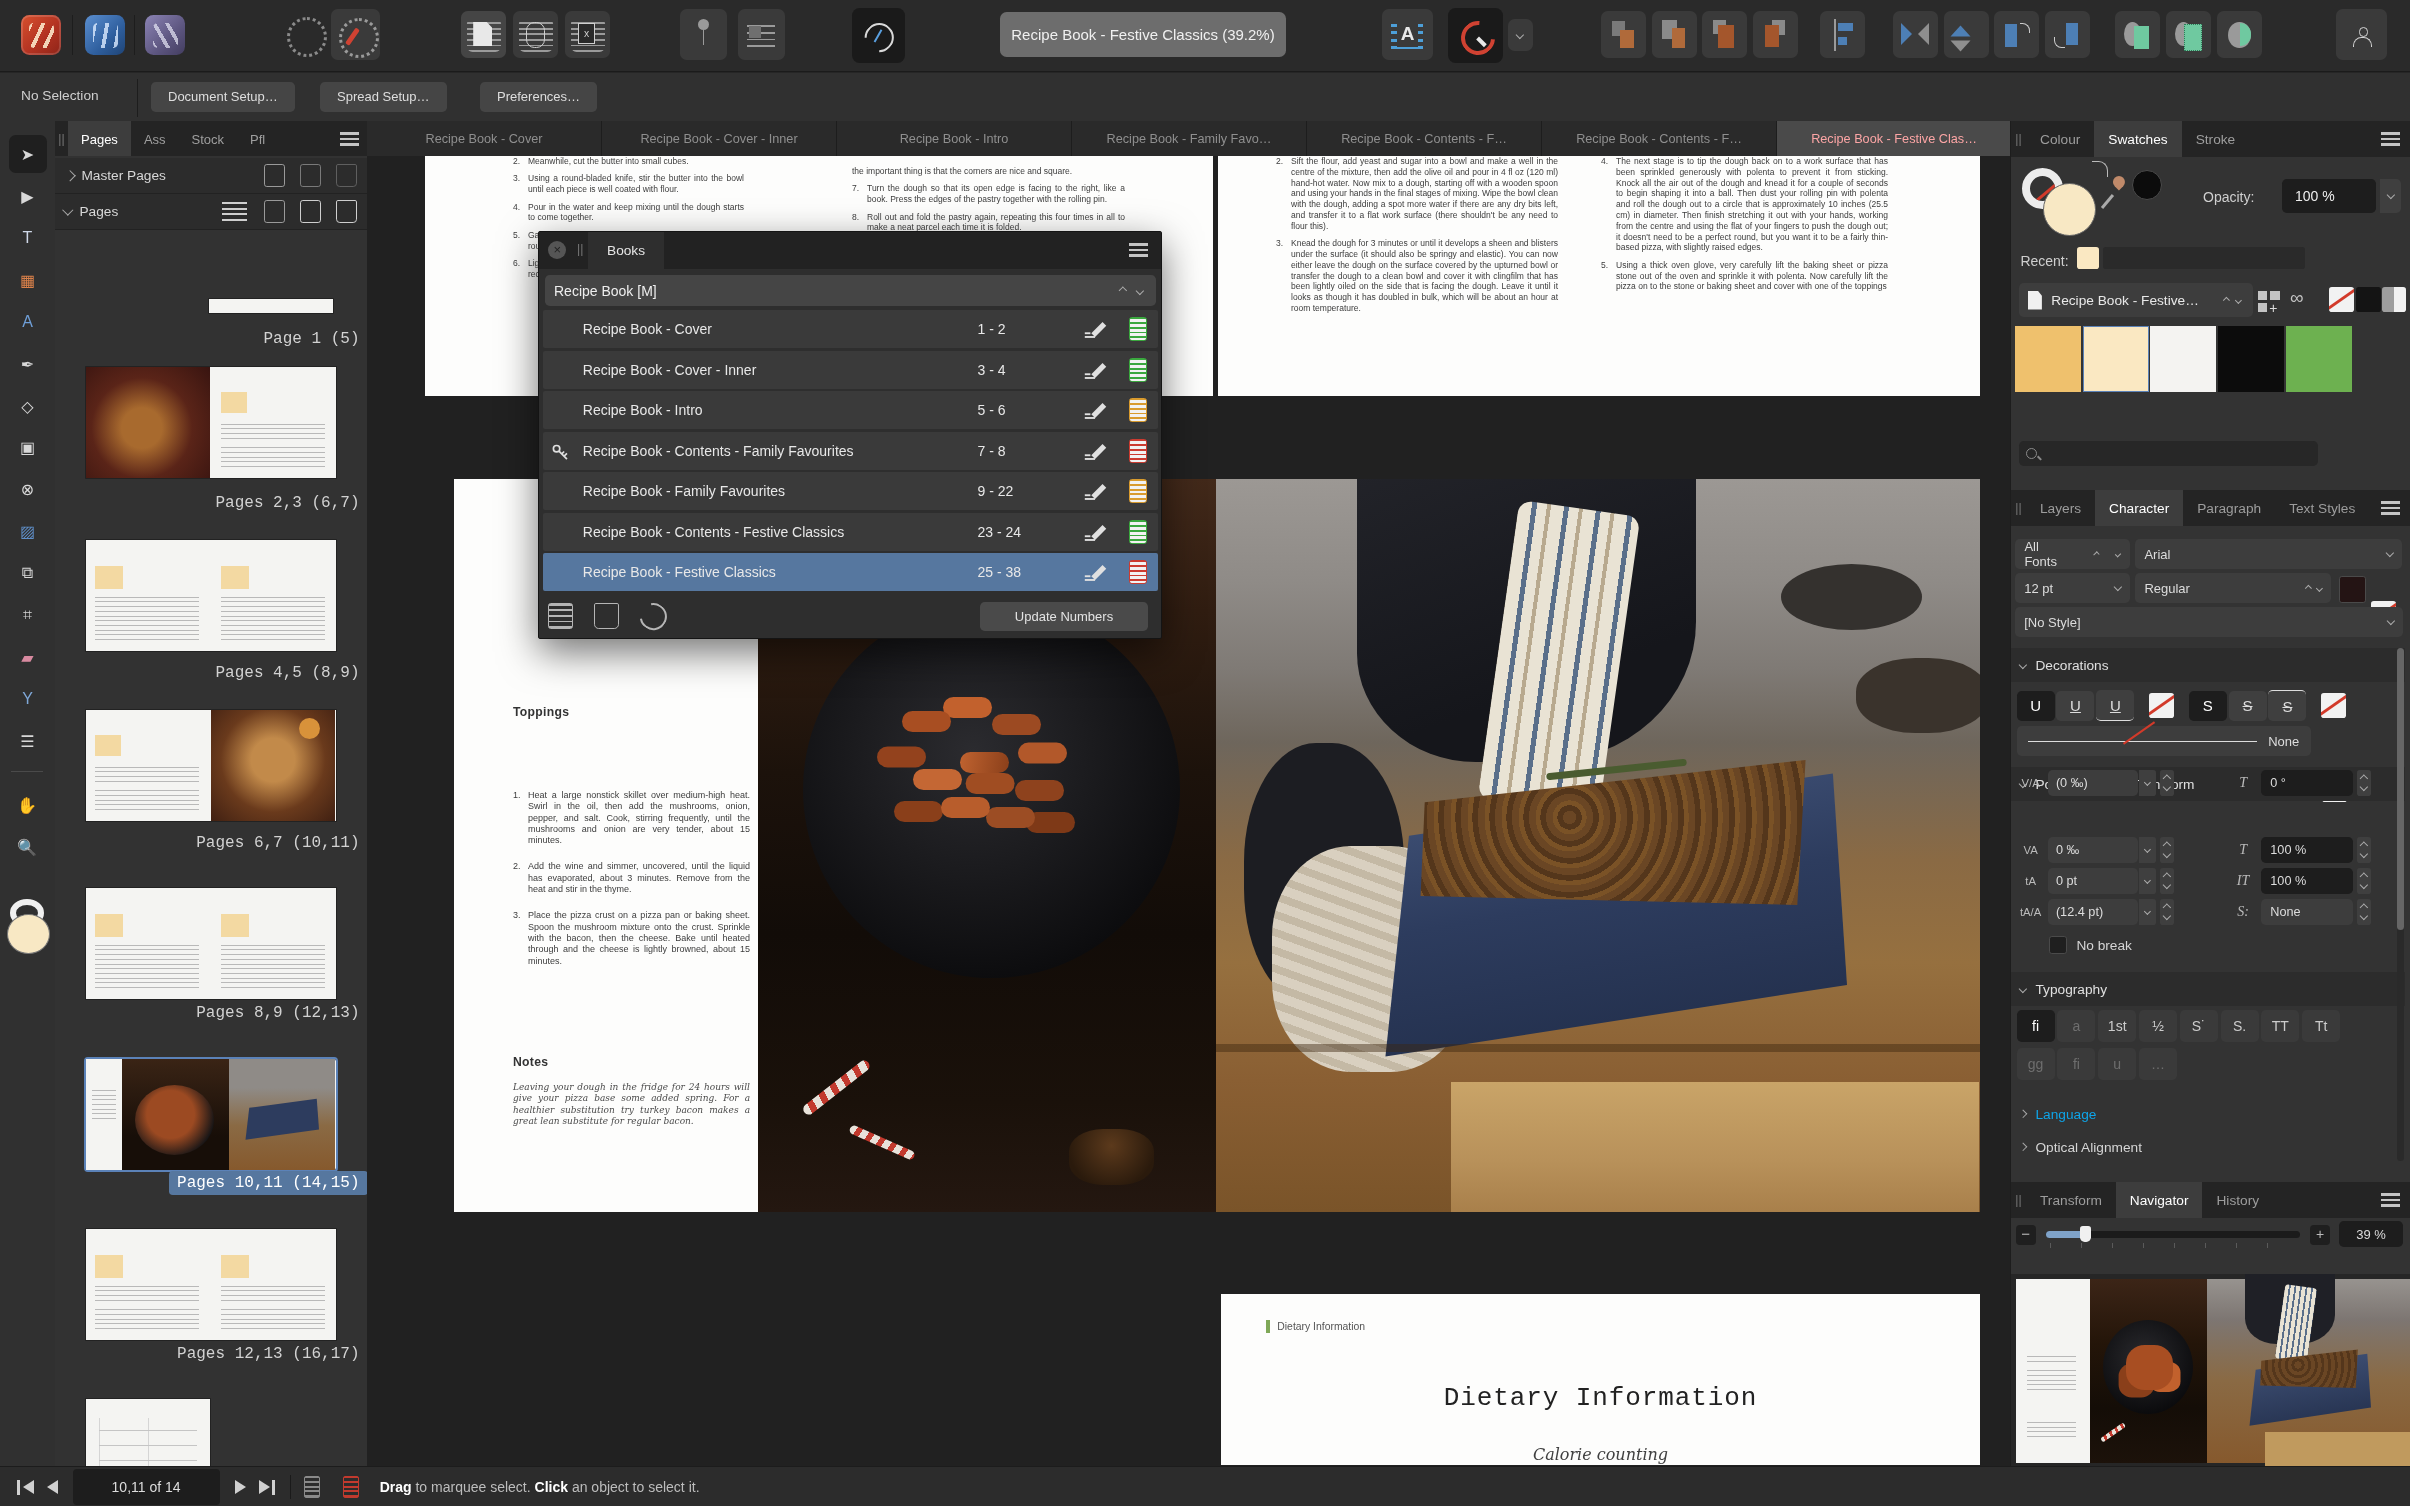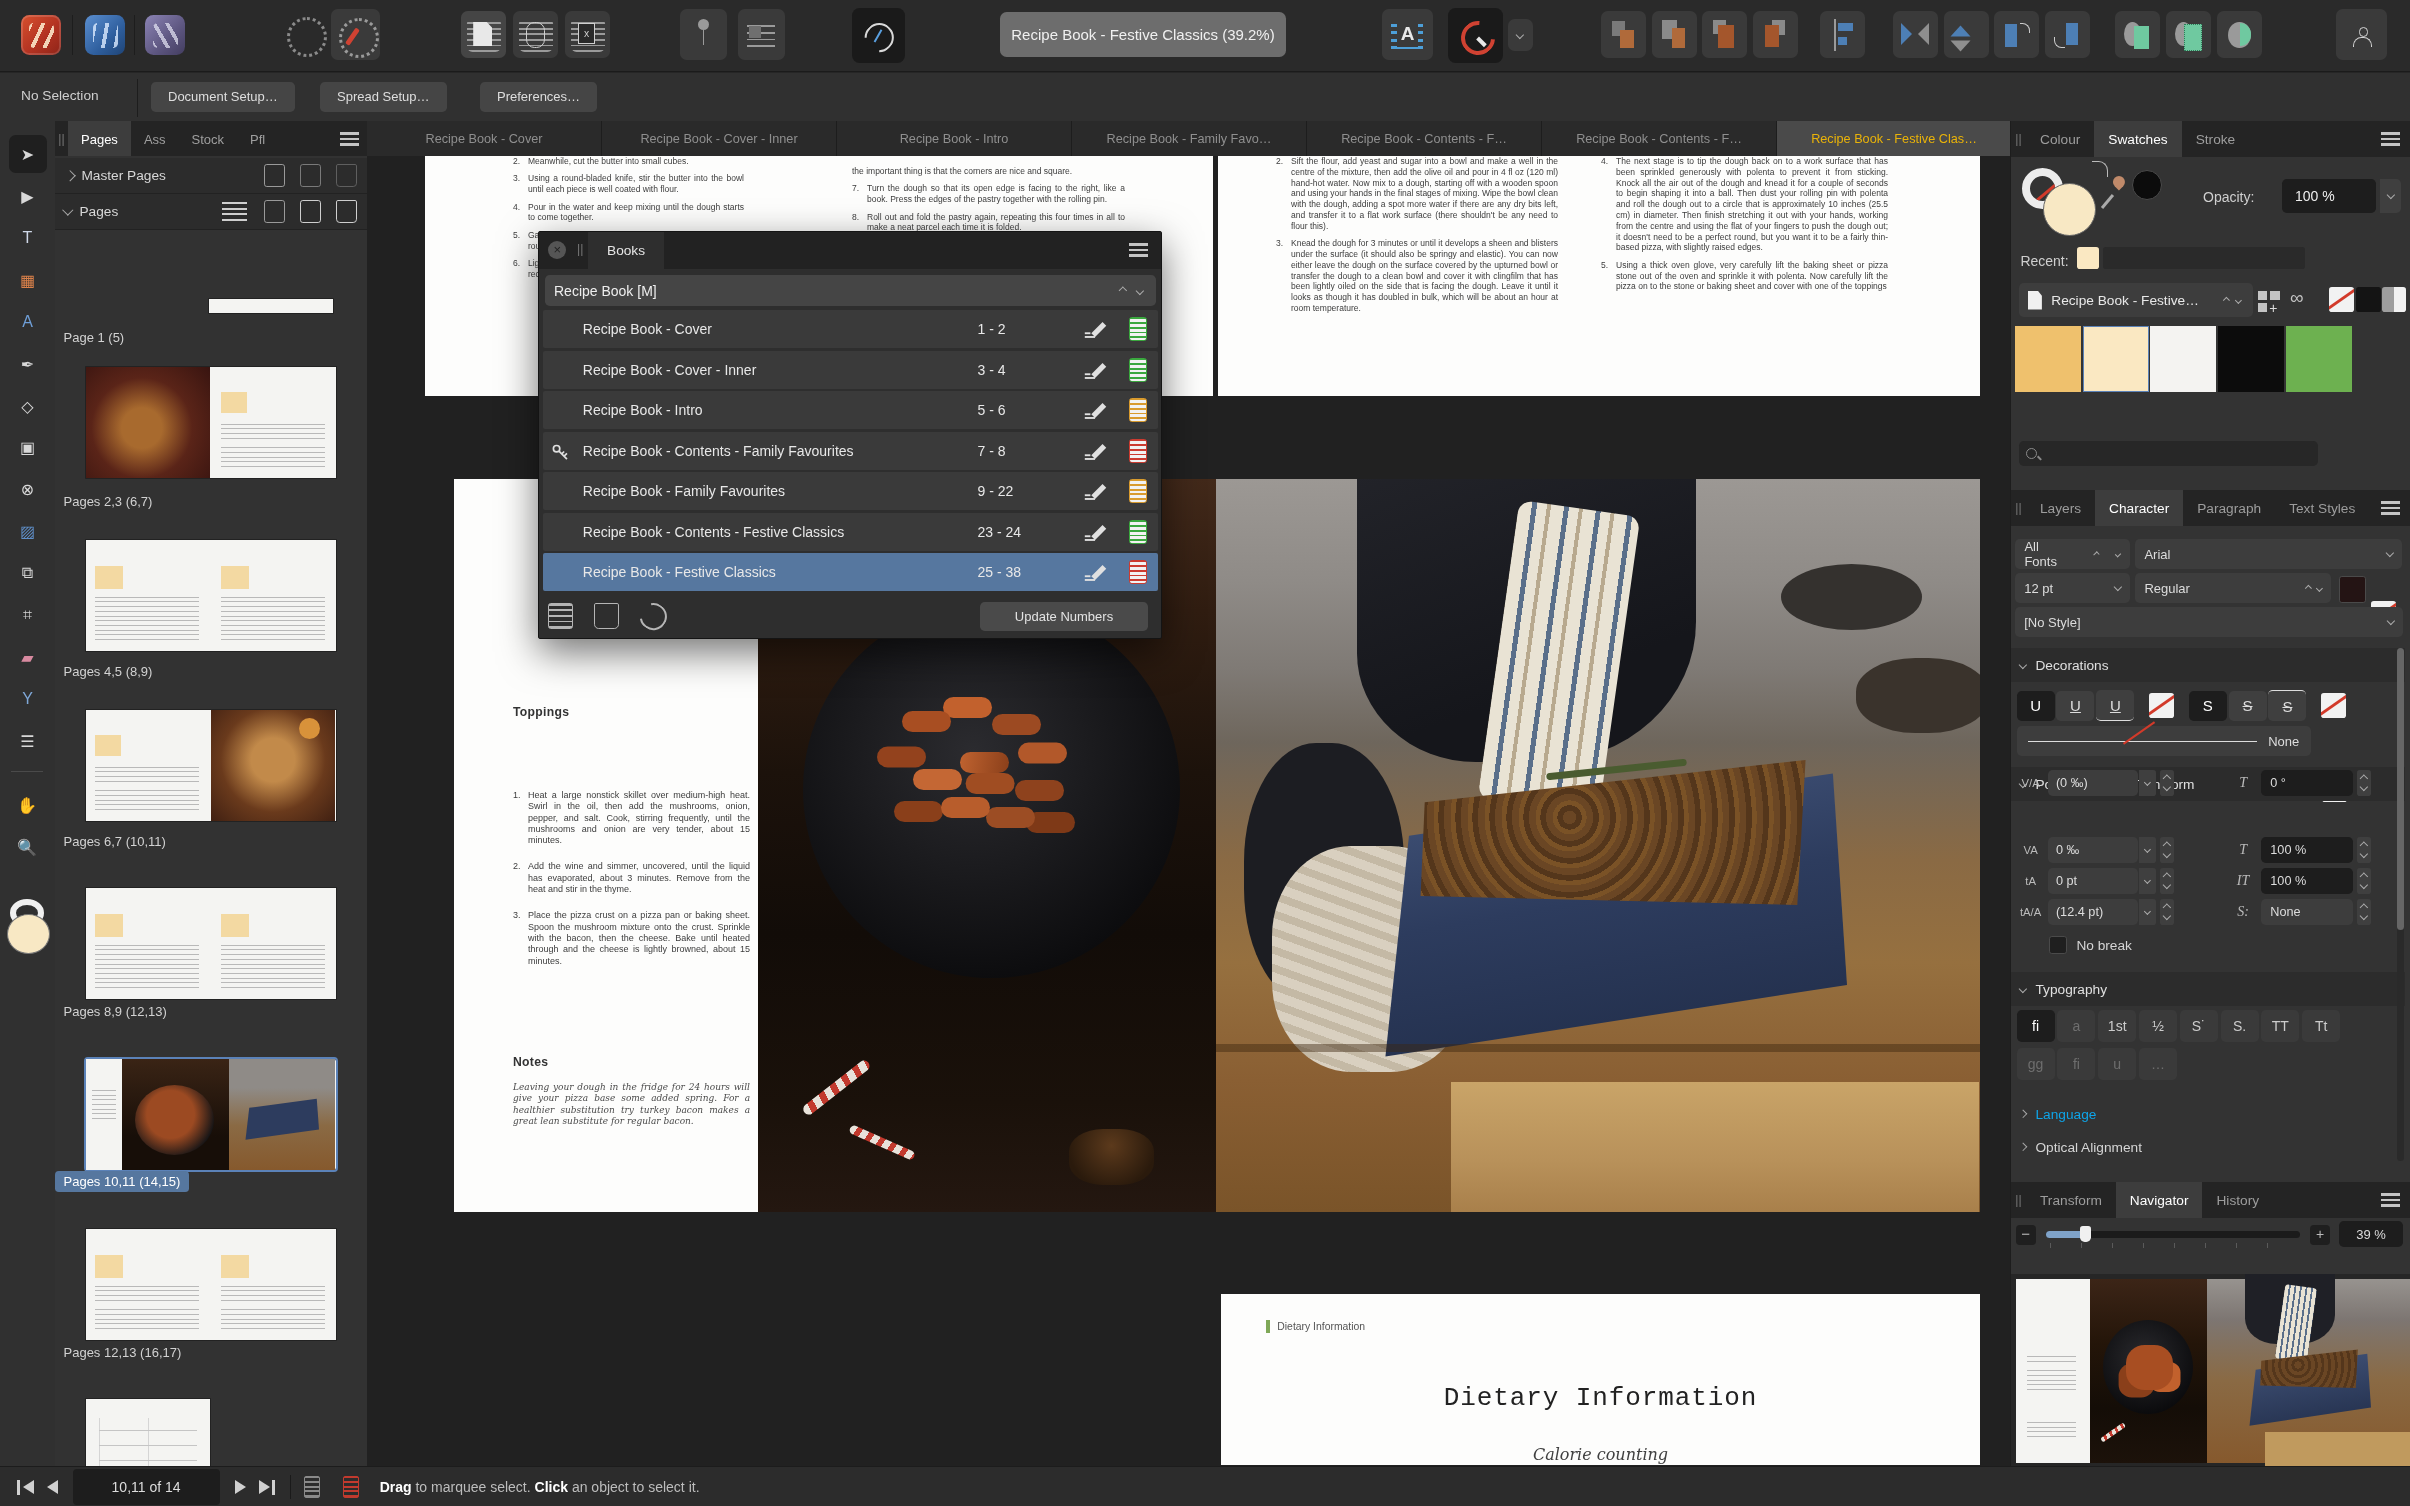--- a/index.html
+++ b/index.html
@@ -34,32 +34,32 @@
   
   #contextbar{position:absolute;left:0;top:73px;width:2411px;height:48px;background:#303030;border-bottom:0.9px solid #1e1e1e;}
   .ctxbtn{position:absolute;top:8.5px;height:30px;background:#454545;border-radius:4.7px;color:#dedede;font-size:13px;
           display:flex;align-items:center;justify-content:center;padding:0 17px;}
   
   .tabrow{position:absolute;height:36px;background:#242424;display:flex;align-items:stretch;}
   .ptab{font-size:13px;color:#9f9f9f;display:flex;align-items:center;padding:0 13px;}
   .ptab.act{background:#3d3d3d;color:#fff;}
   .dtab{width:234px;font-size:12.7px;color:#8f8f8f;display:flex;align-items:center;justify-content:center;
         border-right:0.9px solid #1d1d1d;background:#2a2a2a;overflow:hidden;}
-  .dtab.act{background:#4a4a4a;color:#eab308;}
+  .dtab.act{background:#4a4a4a;color:#fca5a5;}
   
   #tools{position:absolute;left:0;top:121px;width:55px;height:1346px;background:#303030;}
   .tool{position:absolute;left:8.5px;width:38px;height:38px;border-radius:6.6px;display:flex;align-items:center;justify-content:center;}
   .tool.act{background:#1f1f1f;}
   .tglyph{font-size:16px;color:#d8d8d8;}
   
   #pagespanel{position:absolute;left:55px;top:156px;width:313px;height:1310px;background:#323232;border-right:0.9px solid #1d1d1d;overflow:hidden;}
   .phead{position:absolute;left:0;width:313px;height:35px;background:#2c2c2c;border-bottom:0.9px solid #222;display:flex;align-items:center;}
   .phead .t{font-size:13.7px;color:#d8d8d8;margin-left:7.5px;}
   .mini-ic{width:19px;height:21px;border:1.9px solid #9a9a9a;border-radius:2.8px;position:relative;}
-  .pagelabel{position:absolute;width:313px;text-align:left;font-size:13px;color:#d2d2d2;}
+  .pagelabel{position:absolute;width:313px;text-align:right;font-size:16px;color:#d2d2d2;font-family:Liberation Mono, monospace;}
   .pagelabel .in{padding:2.8px 8.5px;border-radius:3.8px;}
   .pagelabel.sel .in{background:#56779f;color:#fff;}
   .thumb{position:absolute;background:#f4f4f2;box-shadow:0 0 0 0.9px rgba(0,0,0,.35);}
   .thumb.sel{outline:2.8px solid #5b82b8;outline-offset:0.9px;border-radius:1.9px;}
   .tl{background:repeating-linear-gradient(0deg,#b9b9b9 0 0.9px,transparent 0.9px 4.7px);}
   .ing{position:absolute;background:#f3d9a2;}
   
   #canvas{position:absolute;left:367px;top:156px;width:1643px;height:1310px;background:#212121;overflow:hidden;}
   .page{position:absolute;background:#fdfdfc;}
   .col{position:absolute;font-size:8.5px;line-height:10.8px;color:#3c3c3c;text-align:justify;}

